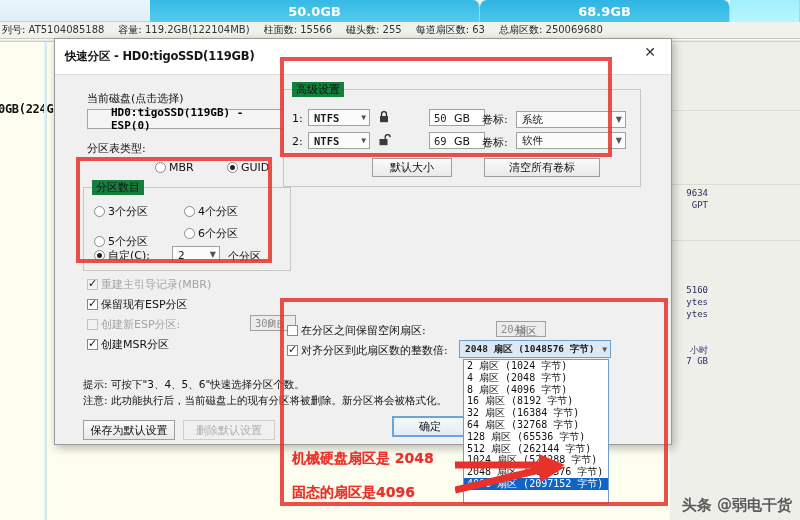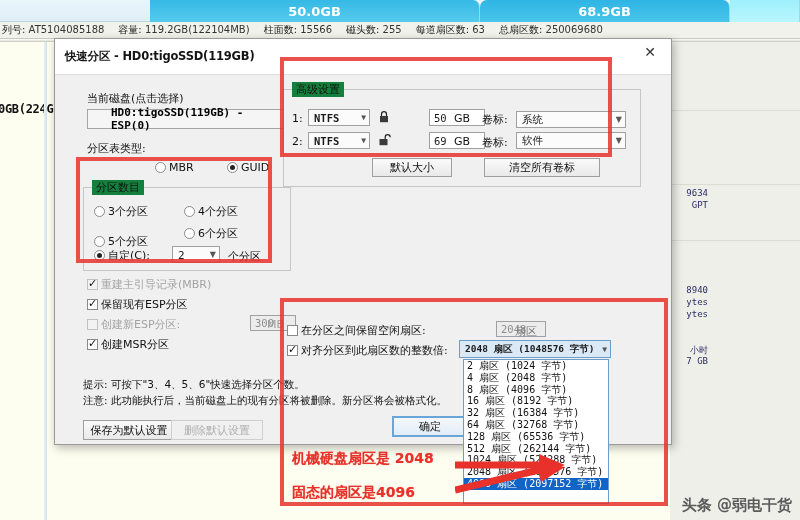--- a/index.html
+++ b/index.html
@@ -234,21 +234,21 @@
   <div class="bg-vline" style="left:672px;"></div>
 
   <div class="bg-right-col">
     <div class="rowline" style="top:68px;"></div>
     <div class="rowline" style="top:142px;"></div>
     <div class="rowline" style="top:198px;"></div>
   </div>
 
   <div class="bg-txt" style="left:660px; top:188px; width:48px;">9634</div>
   <div class="bg-txt" style="left:660px; top:200px; width:48px;">GPT</div>
-  <div class="bg-txt" style="left:660px; top:285px; width:48px;">8940</div>
+  <div class="bg-txt" style="left:660px; top:285px; width:48px;">5160</div>
   <div class="bg-txt" style="left:660px; top:297px; width:48px;">ytes</div>
   <div class="bg-txt" style="left:660px; top:309px; width:48px;">ytes</div>
   <div class="bg-txt" style="left:660px; top:344px; width:48px;">小时</div>
   <div class="bg-txt" style="left:660px; top:356px; width:48px;">7 GB</div>
 </div>
 
 <div id="dialog">
 
   <div class="dlg-title">
     <span>快速分区 - HD0:tigoSSD(119GB)</span>
@@ -317,21 +317,21 @@
     <div class="lbl" style="position:absolute; left:212px; top:243px; color:#9d9d9d;">MB</div>
     <div class="opt" style="position:absolute; left:32px; top:262px;">
       <span class="cbox on"></span>
       <span>创建MSR分区</span>
     </div>
 
     <div class="note" style="left:28px; top:303px;">提示: 可按下"3、4、5、6"快速选择分区个数。</div>
     <div class="note" style="left:28px; top:319px;">注意: 此功能执行后，当前磁盘上的现有分区将被删除。新分区将会被格式化。</div>
 
     <div class="btn" style="position:absolute; left:28px; top:345px; width:92px; height:20px;">保存为默认设置</div>
-    <div class="btn dis" style="position:absolute; left:116px; top:345px; width:92px; height:20px;">删除默认设置</div>
+    <div class="btn dis" style="position:absolute; left:128px; top:345px; width:92px; height:20px;">删除默认设置</div>
 
     <div class="grp" style="left:228px; top:14px; width:358px; height:98px;">
       <div class="grp-title">高级设置</div>
 
       <div class="lbl" style="position:absolute; left:8px; top:22px;">1:</div>
       <div class="sel" style="position:absolute; left:24px; top:19px; width:62px; height:17px;">
         <span>NTFS</span>
         <span class="caret">▼</span>
       </div>
       <span class="lockicon" style="position:absolute; left:94px; top:20px;">

